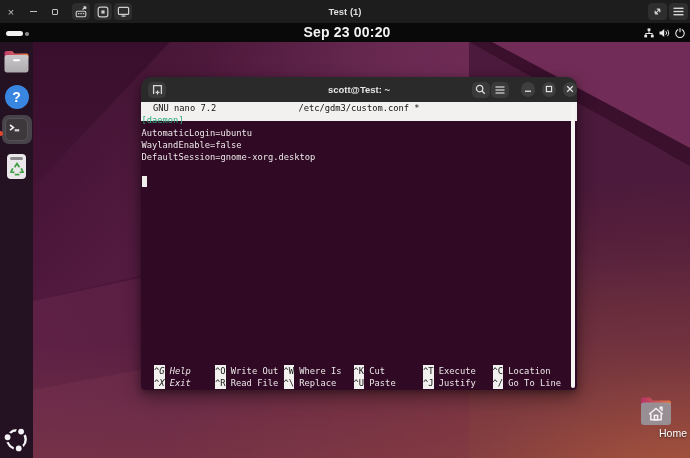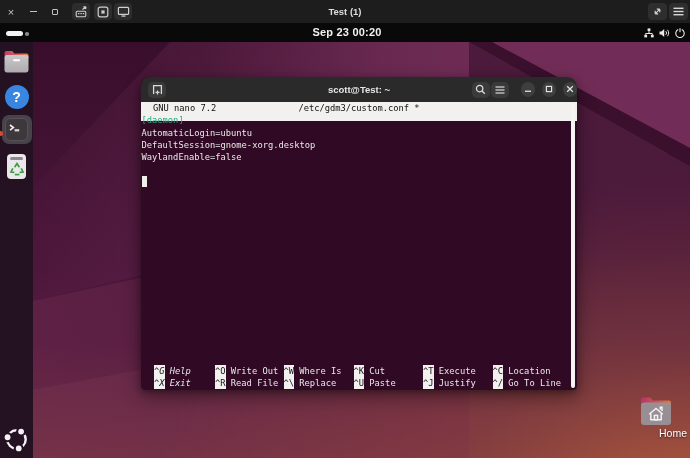--- a/index.html
+++ b/index.html
@@ -32,21 +32,21 @@
     background:#2e2e2e; border-radius:4px; display:flex; align-items:center; justify-content:center; }
 
   
   .top-bar { position:absolute; left:0; top:23px; width:690px; height:19px;
     background:#090909; z-index:39; }
   .ws-pill { position:absolute; left:6px; top:7.5px; width:17px; height:5.5px;
     background:#f2f2f2; border-radius:3px; }
   .ws-dot { position:absolute; left:25px; top:9px; width:3.5px; height:3.5px;
     background:#8a8a8a; border-radius:50%; }
   .clock { position:absolute; left:4px; right:0; top:0; height:19px; text-align:center;
-    line-height:19px; color:#f2f2f2; font-size:11px; font-weight:bold; letter-spacing:.2px; }
+    line-height:19px; color:#f2f2f2; font-size:14px; font-weight:bold; letter-spacing:.2px; }
   .status-icons { position:absolute; right:5px; top:0; height:19px;
     display:flex; align-items:center; gap:5px; }
 
   
   .wallpaper { position:absolute; left:0; top:42px; width:690px; height:416px; z-index:1; }
 
   
   .dock { position:absolute; left:0; top:42px; width:33px; height:416px;
     background:#241122; z-index:20; }
   .dock-item { position:absolute; left:0; width:33px; }
@@ -369,22 +369,22 @@
     </div>
 
     <div class="term-content">
       <div class="nano-bar">
         <span class="nano-ver">GNU nano 7.2</span>
         <span class="nano-file">/etc/gdm3/custom.conf *</span>
       </div>
       <div class="nano-lines">
         <div class="nl-green">[daemon]</div>
         <div>AutomaticLogin=ubuntu</div>
+        <div>WaylandEnable=false</div>
         <div>DefaultSession=gnome-xorg.desktop</div>
-        <div>WaylandEnable=false</div>
       </div>
       <div class="cursor-block"></div>
 
       <div class="nano-shortcuts">
         <div class="ns-col" style="left:13px;font-style:italic;">
           <div class="ns-row"><span class="ns-key">^G</span><span class="ns-label"> Help</span></div>
           <div class="ns-row"><span class="ns-key">^X</span><span class="ns-label"> Exit</span></div>
         </div>
         <div class="ns-col" style="left:74px;">
           <div class="ns-row"><span class="ns-key">^O</span><span class="ns-label"> Write Out</span></div>

